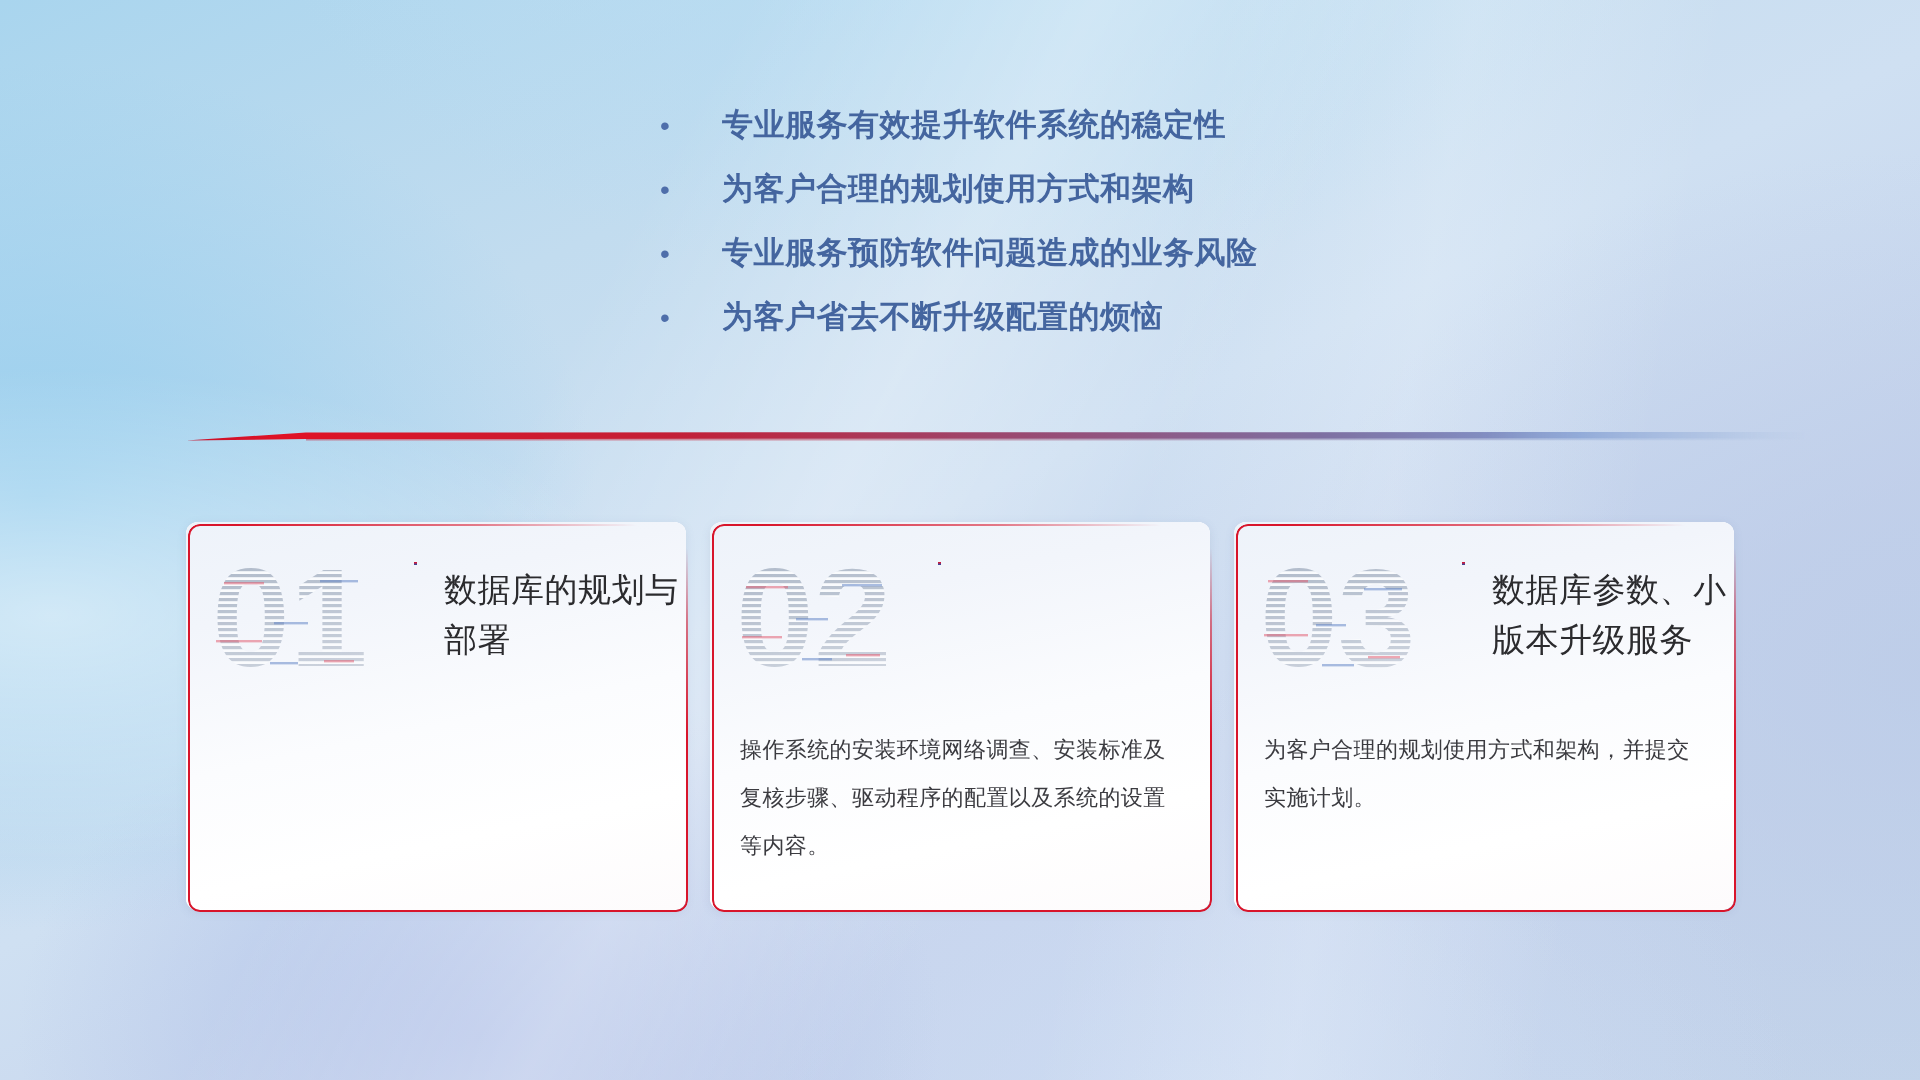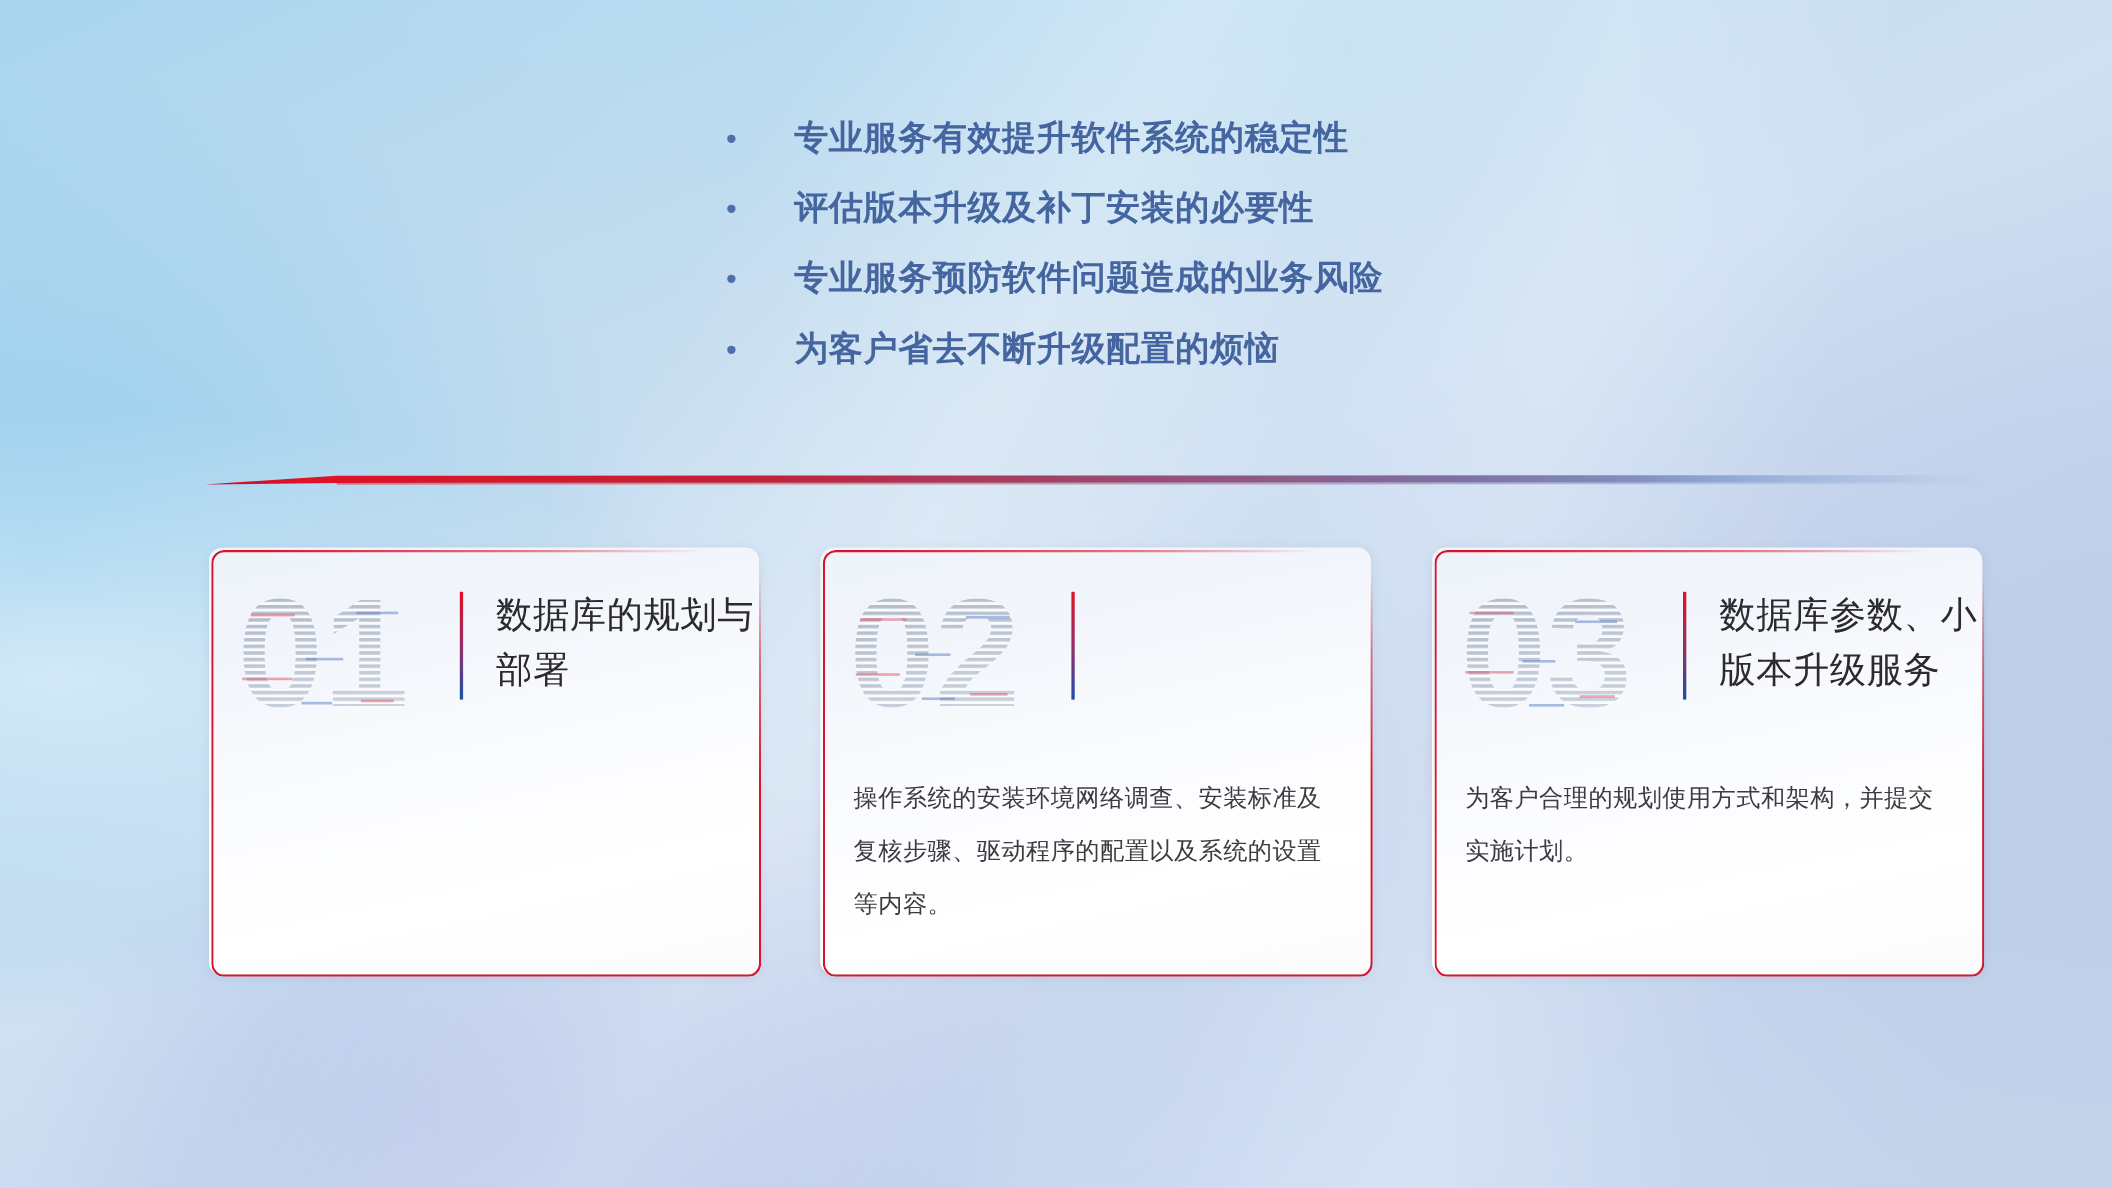--- a/index.html
+++ b/index.html
@@ -76,26 +76,25 @@
     top: 424px;
     width: 1620px;
     height: 26px;
     z-index: 3;
   }
 
   
   .cards {
     position: absolute;
     left: 186px;
-    top: 498px;
+    top: 522px;
     width: 1620px;
     display: flex;
-    gap: 56px;
+    gap: 24px;
     z-index: 5;
-    justify-content: center;
   }
   .card {
     position: relative;
     width: 500px;
     height: 388px;
     border-radius: 12px;
     background: linear-gradient(168deg,
                   #eef3fa 0%,
                   #f2f5fb 22%,
                   #fbfcfe 52%,
@@ -133,20 +132,21 @@
     height: 150px;
   }
 
   
   .card-head {
     position: absolute;
     left: 228px;
     top: 36px;
     display: flex;
     align-items: flex-start;
+    flex-direction: column;
   }
   .head-rule {
     width: 3px;
     height: 98px;
     flex: 0 0 3px;
     background: linear-gradient(180deg, #e01124 0%, #9a2c63 48%, #1b4fa8 100%);
     margin-top: 4px;
   }
   .card-title {
     margin-left: 30px;
@@ -177,21 +177,21 @@
 
   <div class="bullets">
 
     <div class="bullet-row">
       <span class="bullet-dot">•</span>
       <span class="bullet-text">专业服务有效提升软件系统的稳定性</span>
     </div>
 
     <div class="bullet-row">
       <span class="bullet-dot">•</span>
-      <span class="bullet-text">评估版本升级及补丁安装的必要性</span>
+      <span class="bullet-text">为客户合理的规划使用方式和架构</span>
     </div>
 
     <div class="bullet-row">
       <span class="bullet-dot">•</span>
       <span class="bullet-text">专业服务预防软件问题造成的业务风险</span>
     </div>
 
     <div class="bullet-row">
       <span class="bullet-dot">•</span>
       <span class="bullet-text">为客户省去不断升级配置的烦恼</span>

